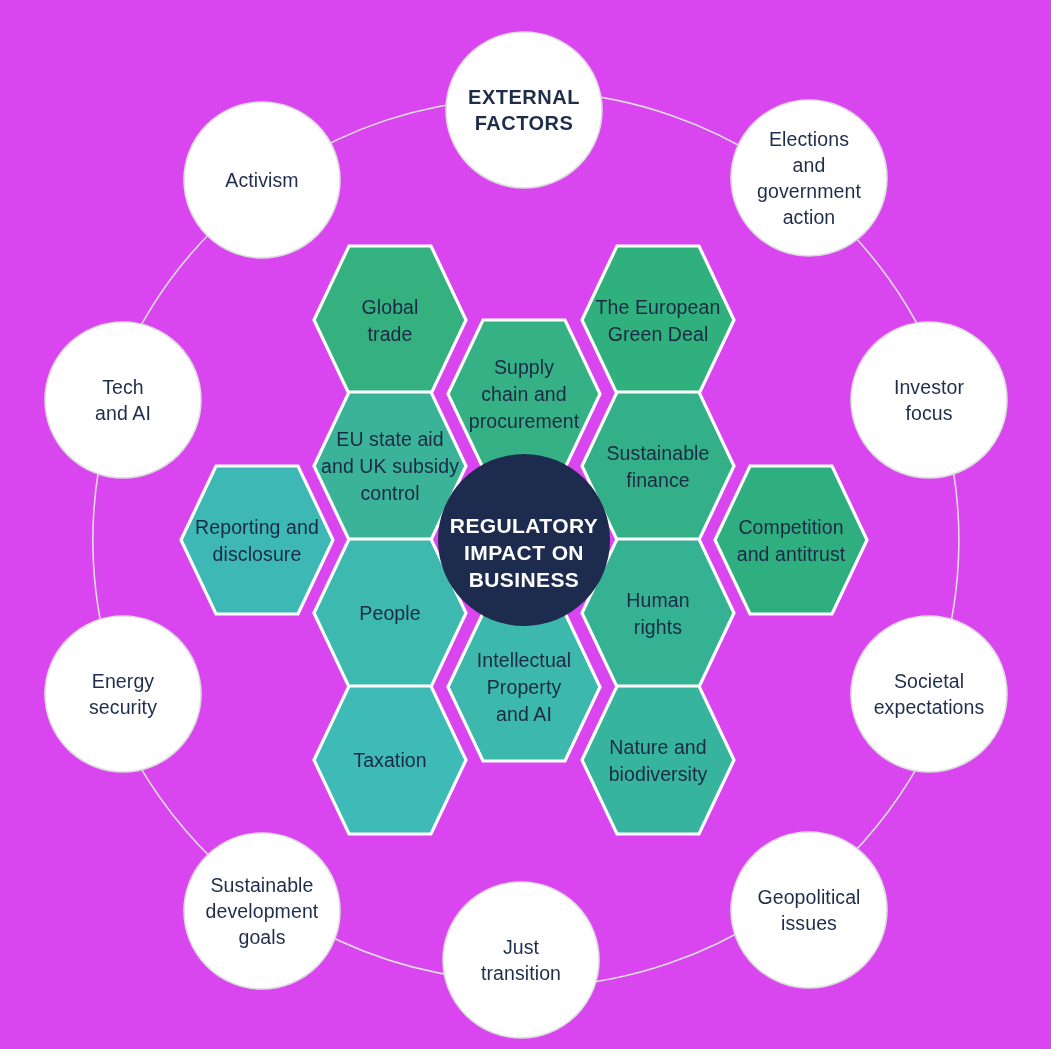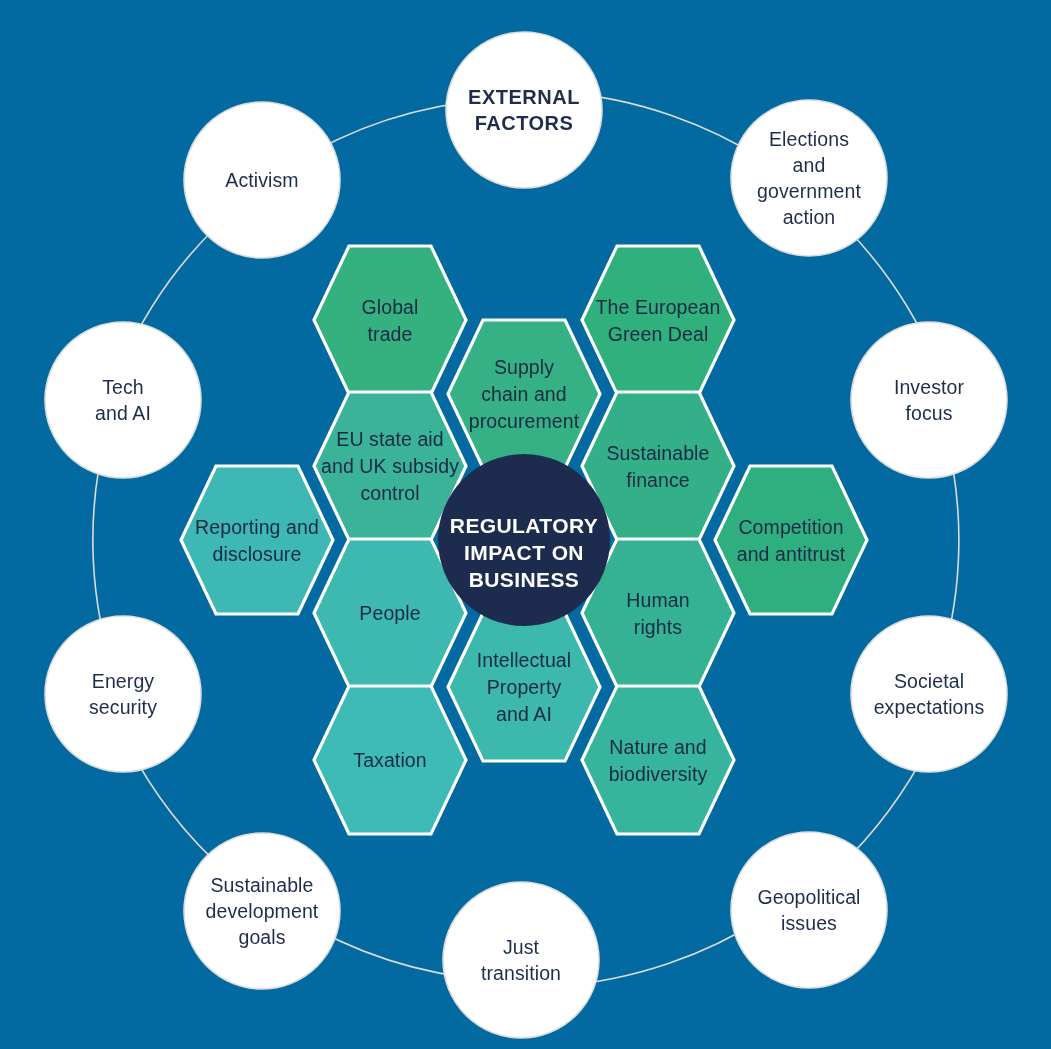--- a/index.html
+++ b/index.html
@@ -10,21 +10,21 @@
   body {
     width: 1051px;
     height: 1049px;
     font-family: "Liberation Sans", sans-serif;
     overflow: hidden;
   }
   #stage {
     position: relative;
     width: 1051px;
     height: 1049px;
-    background: #0369a1;
+    background: #d946ef;
   }
   svg.diagram {
     position: absolute;
     top: 0;
     left: 0;
     width: 1051px;
     height: 1049px;
     display: block;
   }
   .hex-label {

